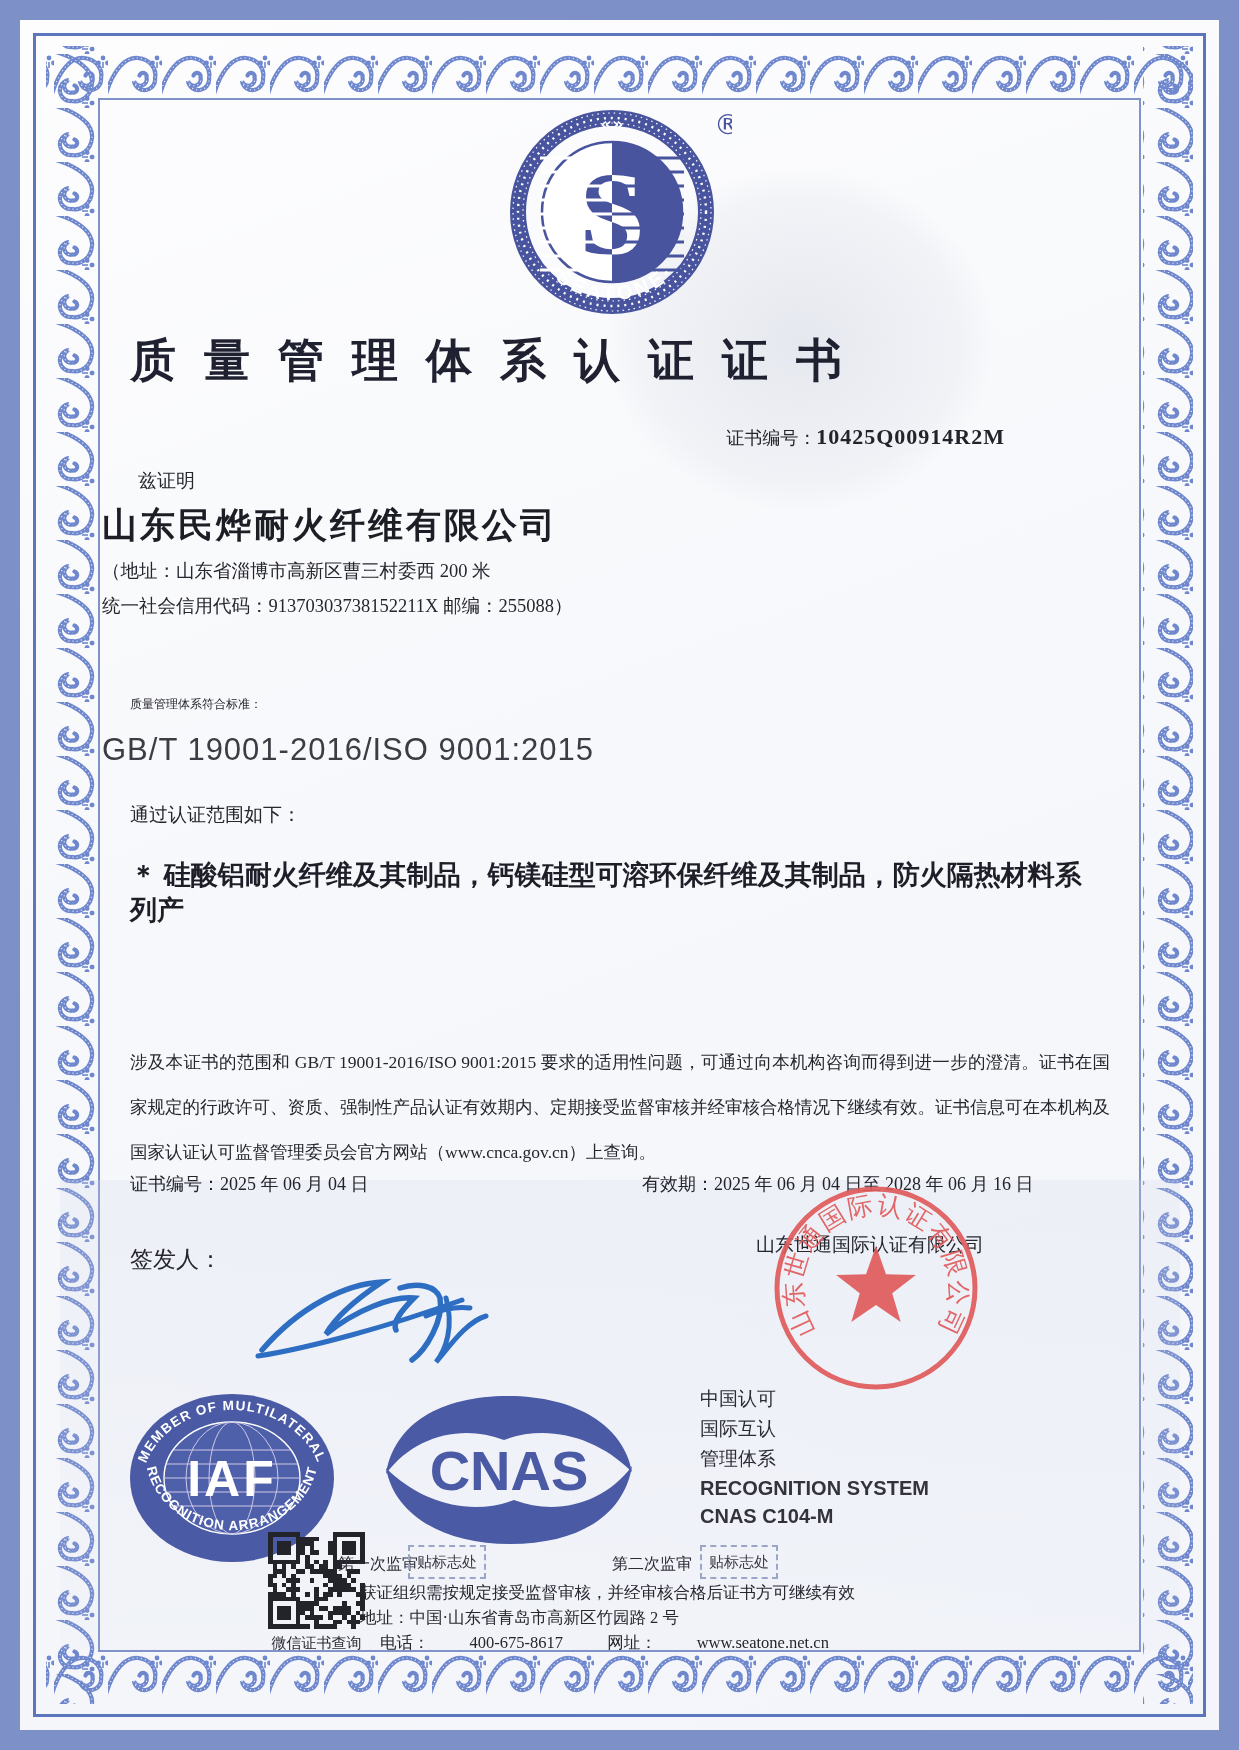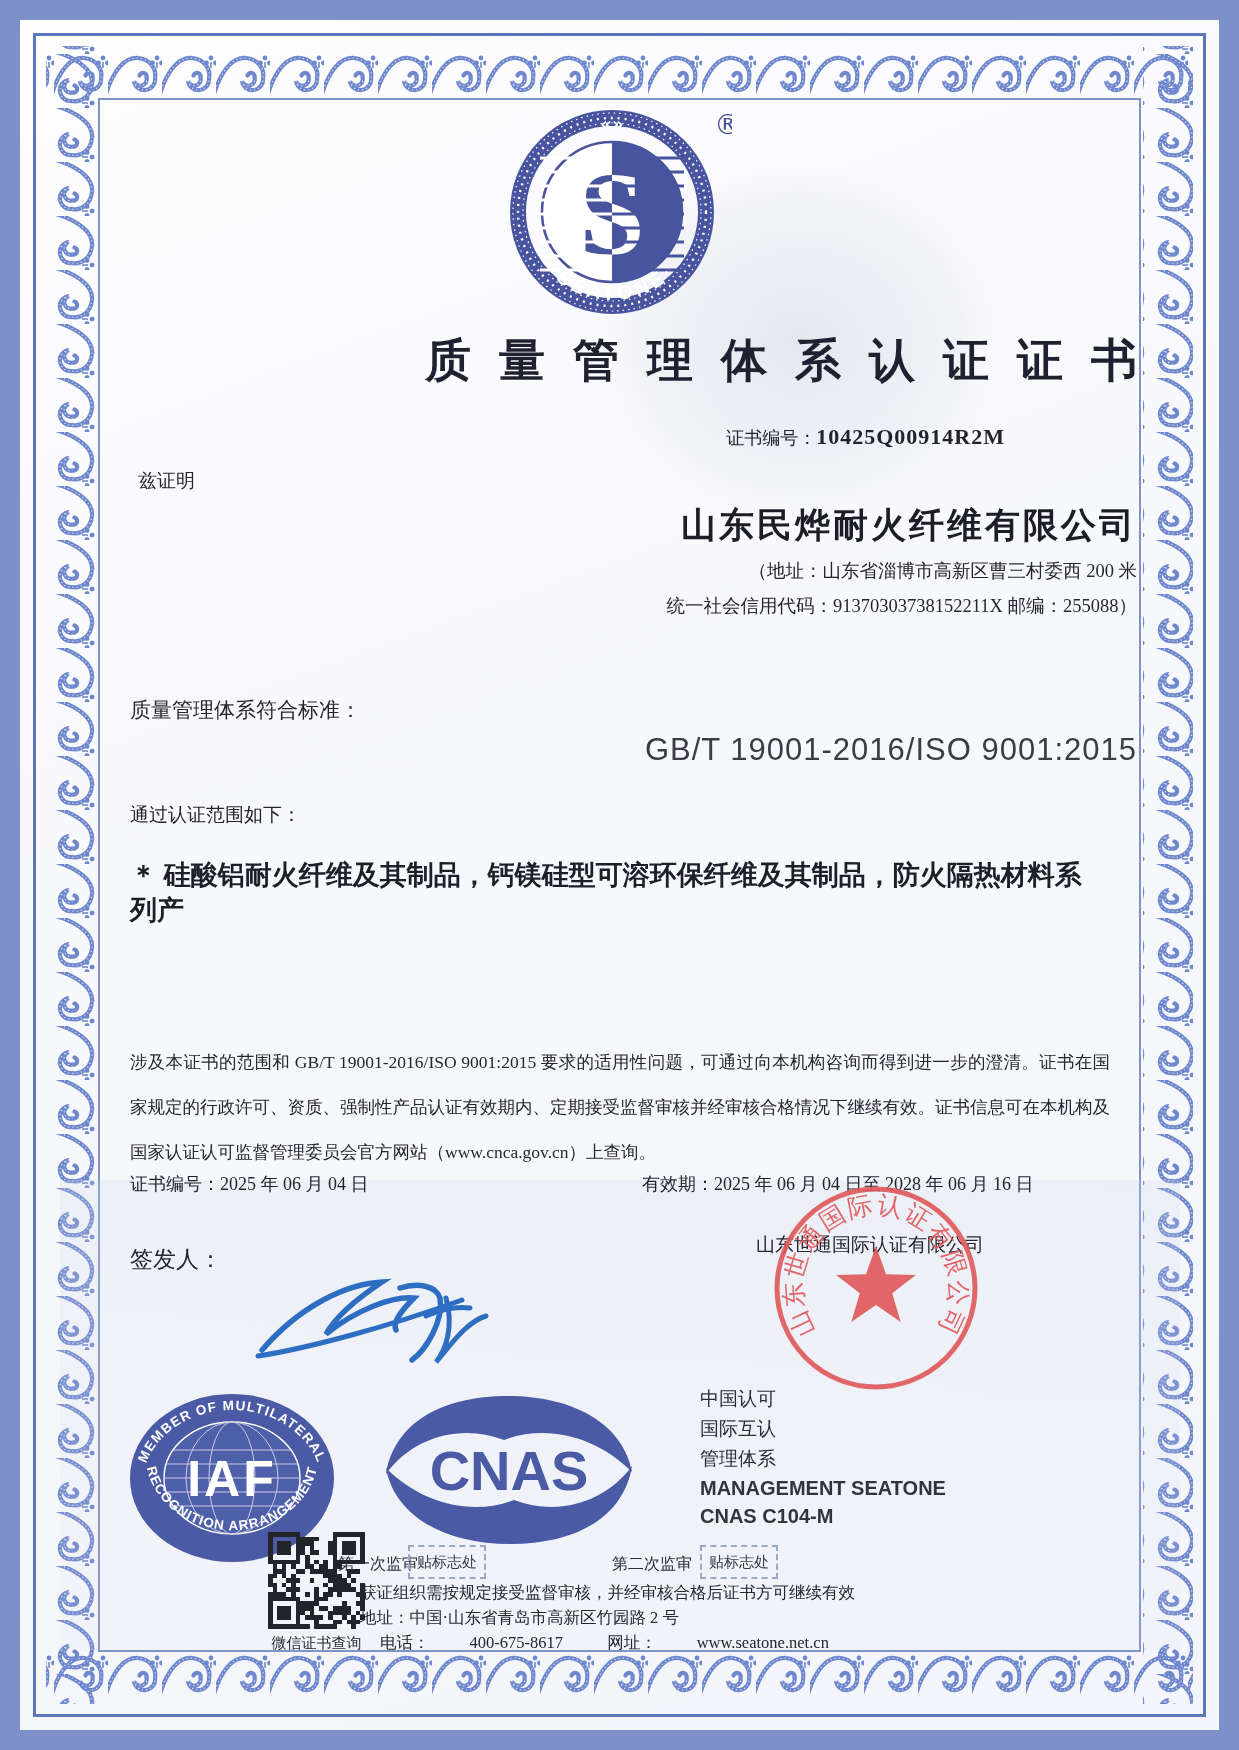--- a/index.html
+++ b/index.html
@@ -4,33 +4,33 @@
 <style>
   html,body{margin:0;padding:0;}
   body{width:1239px;height:1750px;position:relative;font-family:"Liberation Serif",serif;
        background:#7d90c7;overflow:hidden;}
   .paper{position:absolute;inset:20px;background:linear-gradient(160deg,#fdfdfe 0%,#f7f8fb 45%,#f3f5fa 100%);}
   .rule-outer{position:absolute;inset:33px;border:3px solid #5c76bd;}
   .rule-inner{position:absolute;inset:98px;border:2px solid #8093c9;}
   .band-svg{position:absolute;left:0;top:0;width:1239px;height:1750px;}
   .content{position:absolute;inset:102px;z-index:3;}
   .abs{position:absolute;}
-  .center{left:0;width:100%;text-align:right;}
+  .center{left:0;width:100%;text-align:left;}
   .watermark{position:absolute;left:540px;top:110px;width:520px;height:460px;z-index:1;
      background:radial-gradient(closest-side,rgba(150,160,185,.20),rgba(150,160,185,.08) 62%,transparent 75%);}
   .tint{position:absolute;left:60px;top:1180px;width:1120px;height:470px;z-index:1;
      background:linear-gradient(rgba(206,213,233,.22),rgba(206,213,233,.08));}
   .title{top:228px;font-size:46px;font-weight:bold;color:#1f2130;letter-spacing:28px;padding-left:28px;}
   .certno{top:322px;right:132px;font-size:18px;color:#23232c;}
   .certno b{font-size:22px;letter-spacing:1px;}
   .certify{left:36px;top:366px;font-size:19px;color:#26262e;}
   .company{top:400px;font-size:35px;font-weight:bold;color:#1d1d26;letter-spacing:3px;}
   .addr1{top:456px;font-size:18.5px;color:#26262e;}
   .addr2{top:491px;font-size:18.5px;color:#26262e;}
-  .std-label{left:28px;top:594px;font-size:21px;color:#26262e;}
+  .std-label{left:28px;top:594px;font-size:12px;color:#26262e;}
   .standard{top:630px;font-size:31px;color:#3c3c44;font-family:"Liberation Sans",sans-serif;letter-spacing:1px;}
   .scope-label{left:28px;top:700px;font-size:19px;color:#26262e;}
   .scope{left:28px;top:756px;width:978px;font-size:27px;font-weight:bold;color:#1e1e28;line-height:35px;text-align:left;}
   .legal{left:28px;top:938px;width:980px;font-size:17.5px;color:#26262e;line-height:45px;
          text-align:justify;text-justify:inter-ideograph;}
   .dates{font-size:18px;color:#23232c;}
   .d1{left:28px;top:1070px;}
   .d2{left:540px;top:1070px;}
   .issuer{left:632px;top:1130px;width:272px;text-align:center;font-size:19px;color:#26262e;z-index:4;}
   .signer{left:28px;top:1142px;font-size:23px;color:#26262e;}
@@ -202,21 +202,21 @@
     </defs>
     <use href="#cnasSwoosh" fill="#4a5aa4"></use>
     <use href="#cnasSwoosh" fill="#4a5aa4" transform="rotate(180 131 88)"></use>
     <text x="131" y="108" text-anchor="middle" font-family="Liberation Sans, sans-serif" font-size="56" font-weight="bold" fill="#4a5aa4">CNAS</text>
   </svg>
 
   <div class="abs accred">
     <div class="cn">中国认可</div>
     <div class="cn">国际互认</div>
     <div class="cn">管理体系</div>
-    <div class="en">MANAGEMENT SEATONE</div>
+    <div class="en">RECOGNITION SYSTEM</div>
     <div class="en">CNAS C104-M</div>
   </div>
 
   <svg id="qr" class="abs qr-wrap" viewBox="0 0 21 21" fill="#23232a" shape-rendering="crispEdges" xmlns="http://www.w3.org/2000/svg">
       <rect x="0" y="0" width="1" height="1"></rect>
       <rect x="1" y="0" width="1" height="1"></rect>
       <rect x="2" y="0" width="1" height="1"></rect>
       <rect x="3" y="0" width="1" height="1"></rect>
       <rect x="4" y="0" width="1" height="1"></rect>
       <rect x="5" y="0" width="1" height="1"></rect>

